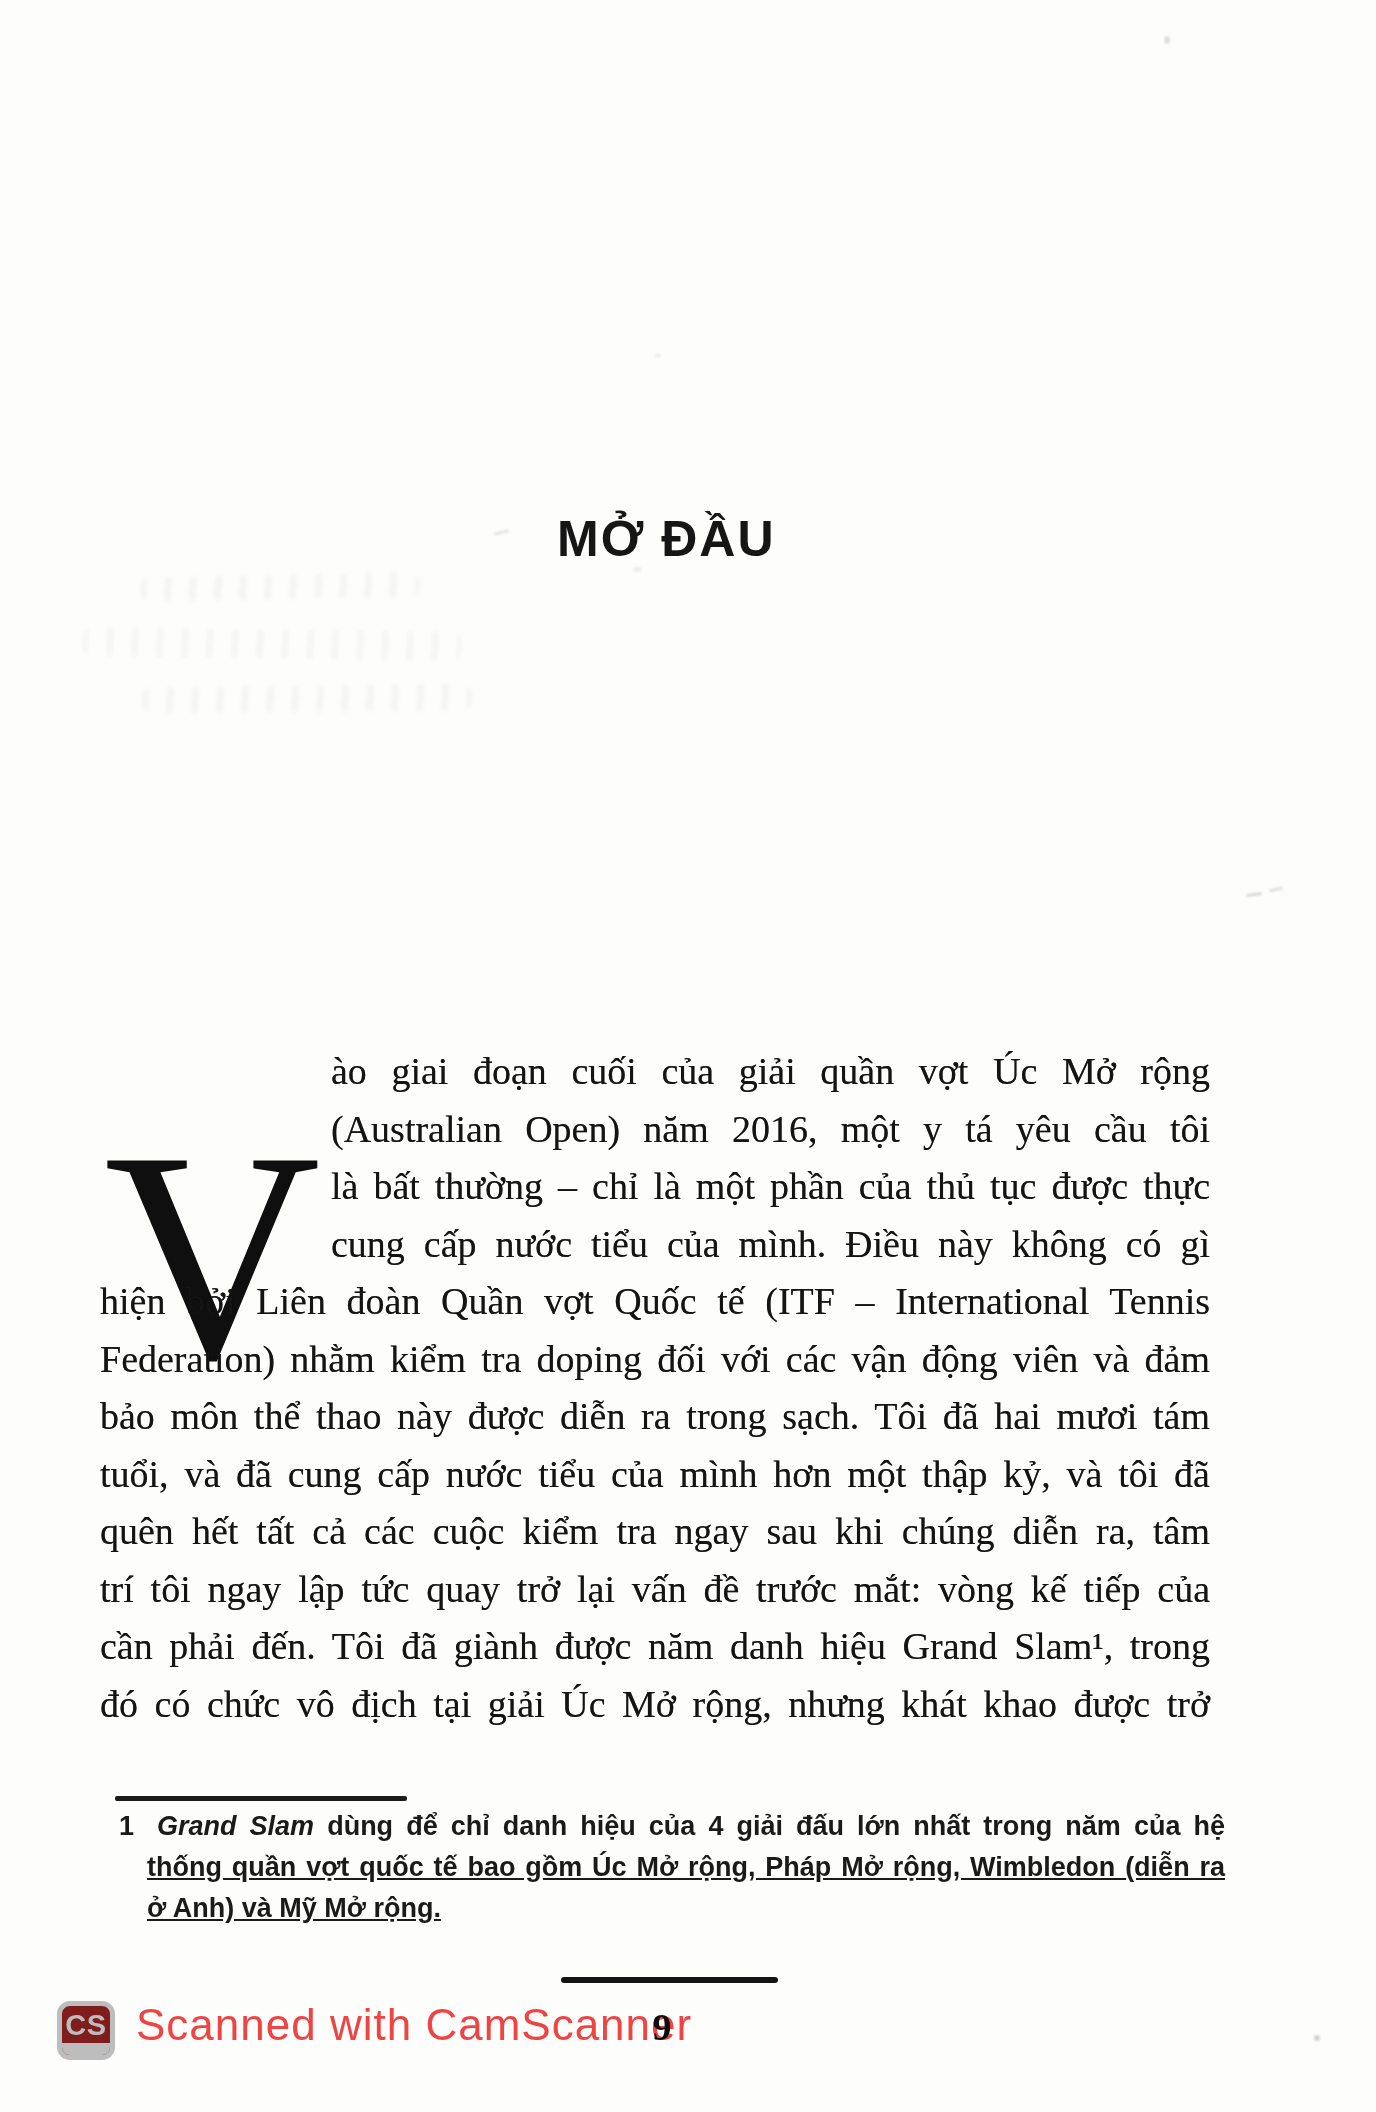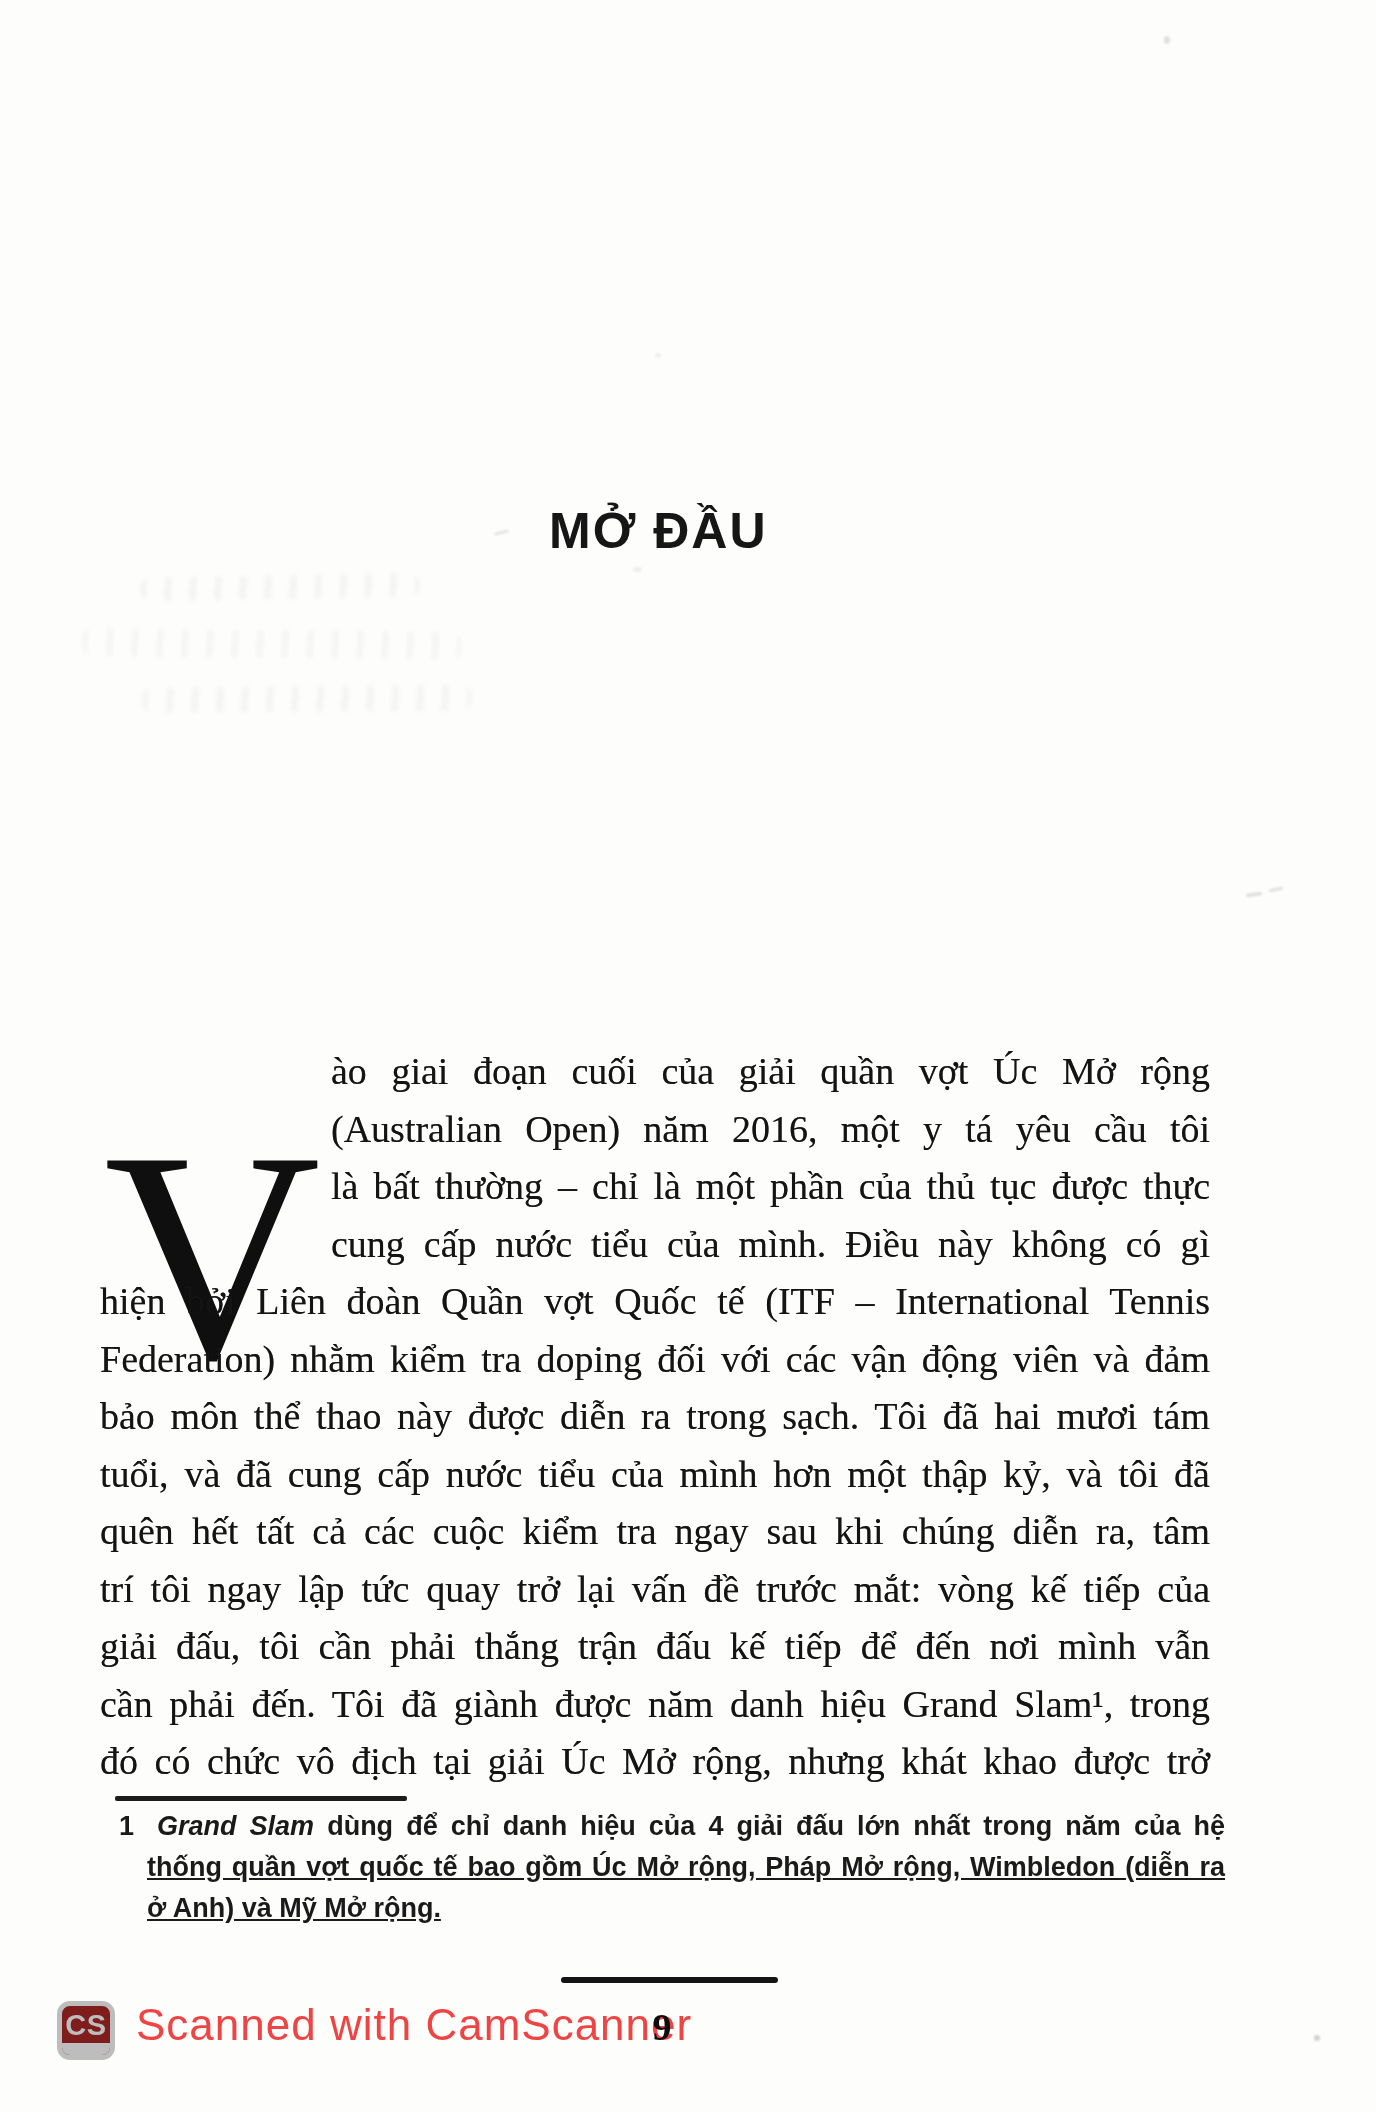--- a/index.html
+++ b/index.html
@@ -5,21 +5,21 @@
   html,body { margin:0; padding:0; background:#ffffff; }
   .page {
     position:relative; width:1376px; height:2112px; overflow:hidden;
     background:#fdfdfc;
     font-family:"Liberation Serif","DejaVu Serif",serif;
     color:#161616;
   }
 
   
   .title {
-    position:absolute; left:549px; top:500px; margin:0;
+    position:absolute; left:549px; top:500px; margin:8px;
     font-family:"Liberation Sans","DejaVu Sans",sans-serif;
     font-weight:bold; font-size:50px; letter-spacing:2px; color:#161616;
     line-height:62px; white-space:nowrap;
   }
 
   
   .dropcap {
     position:absolute; left:104px; top:1256px; line-height:0;
     font-size:300px; font-weight:normal; color:#0f0f0f;
   }
@@ -124,21 +124,20 @@
     <div class="bline">cung cấp nước tiểu của mình. Điều này không có gì</div>
   </div>
 
   <div class="lines-full">
     <div class="bline">hiện bởi Liên đoàn Quần vợt Quốc tế (ITF – International Tennis</div>
     <div class="bline">Federation) nhằm kiểm tra doping đối với các vận động viên và đảm</div>
     <div class="bline">bảo môn thể thao này được diễn ra trong sạch. Tôi đã hai mươi tám</div>
     <div class="bline">tuổi, và đã cung cấp nước tiểu của mình hơn một thập kỷ, và tôi đã</div>
     <div class="bline">quên hết tất cả các cuộc kiểm tra ngay sau khi chúng diễn ra, tâm</div>
     <div class="bline">trí tôi ngay lập tức quay trở lại vấn đề trước mắt: vòng kế tiếp của</div>
-    <div class="bline">giải đấu, tôi cần phải thắng trận đấu kế tiếp để đến nơi mình vẫn</div>
     <div class="bline">cần phải đến. Tôi đã giành được năm danh hiệu Grand Slam¹, trong</div>
     <div class="bline">đó có chức vô địch tại giải Úc Mở rộng, nhưng khát khao được trở</div>
   </div>
 
   <div class="fn-rule"></div>
   <div class="footnote">
     <div class="fn-line1">
       <span class="fn-marker">1</span>
       <span class="fn-italic">Grand Slam</span> 
       <span>dùng để chỉ danh hiệu của 4 giải đấu lớn nhất trong năm của hệ</span>

